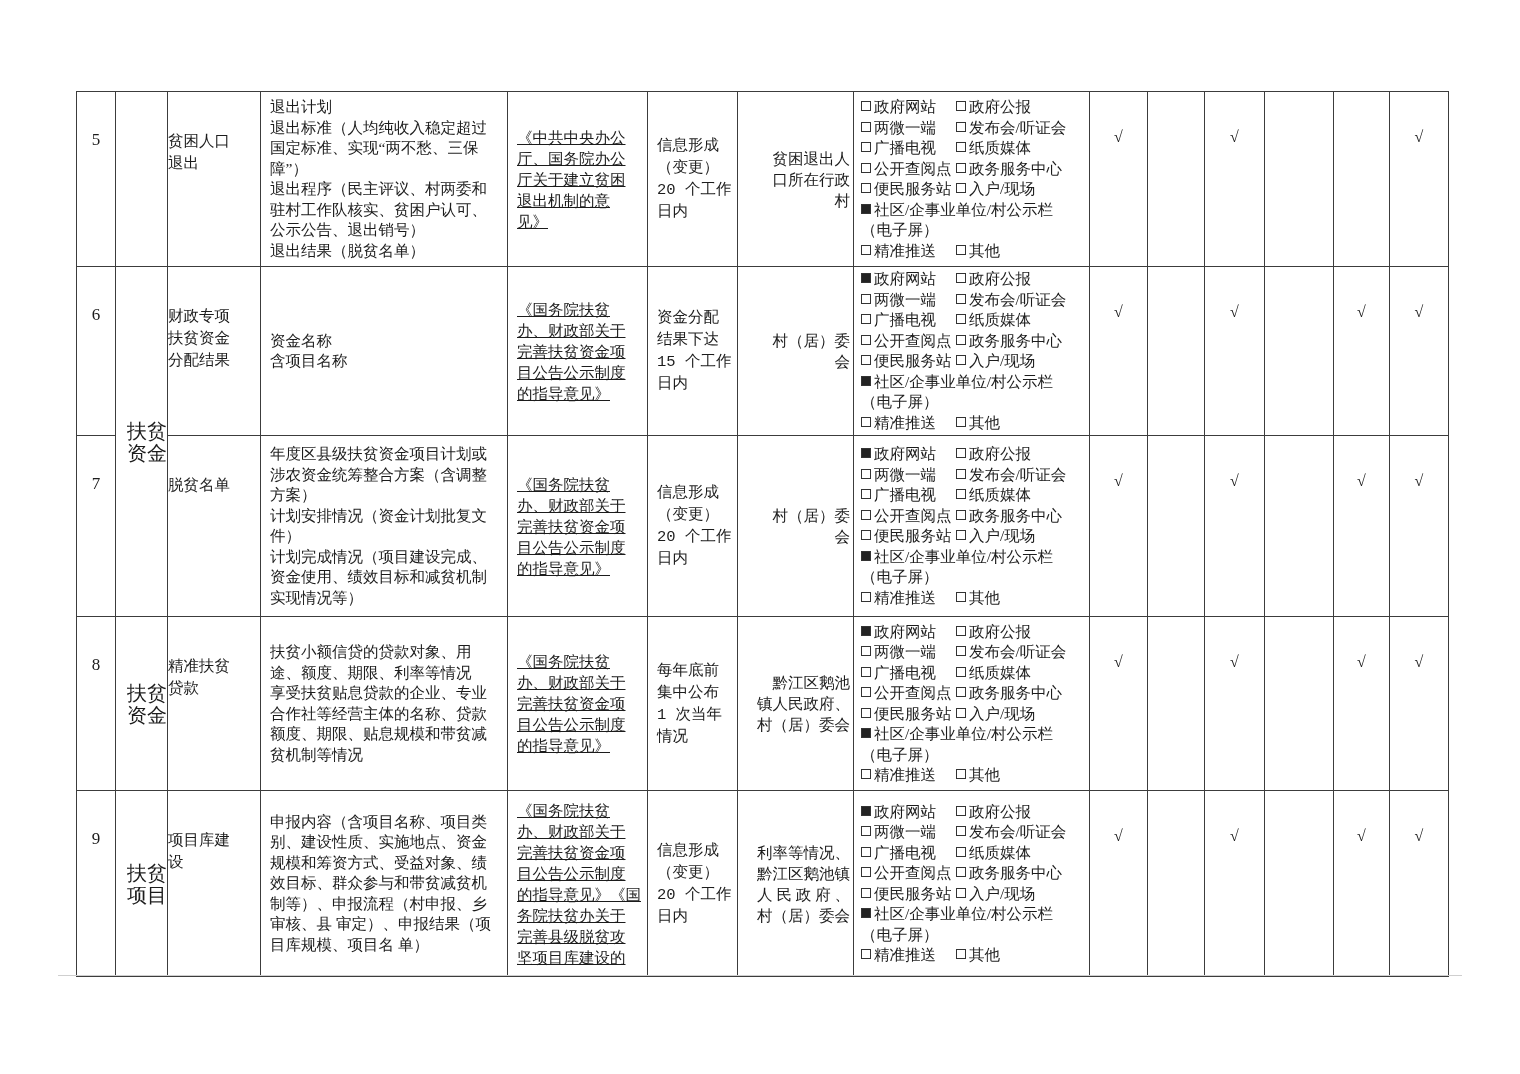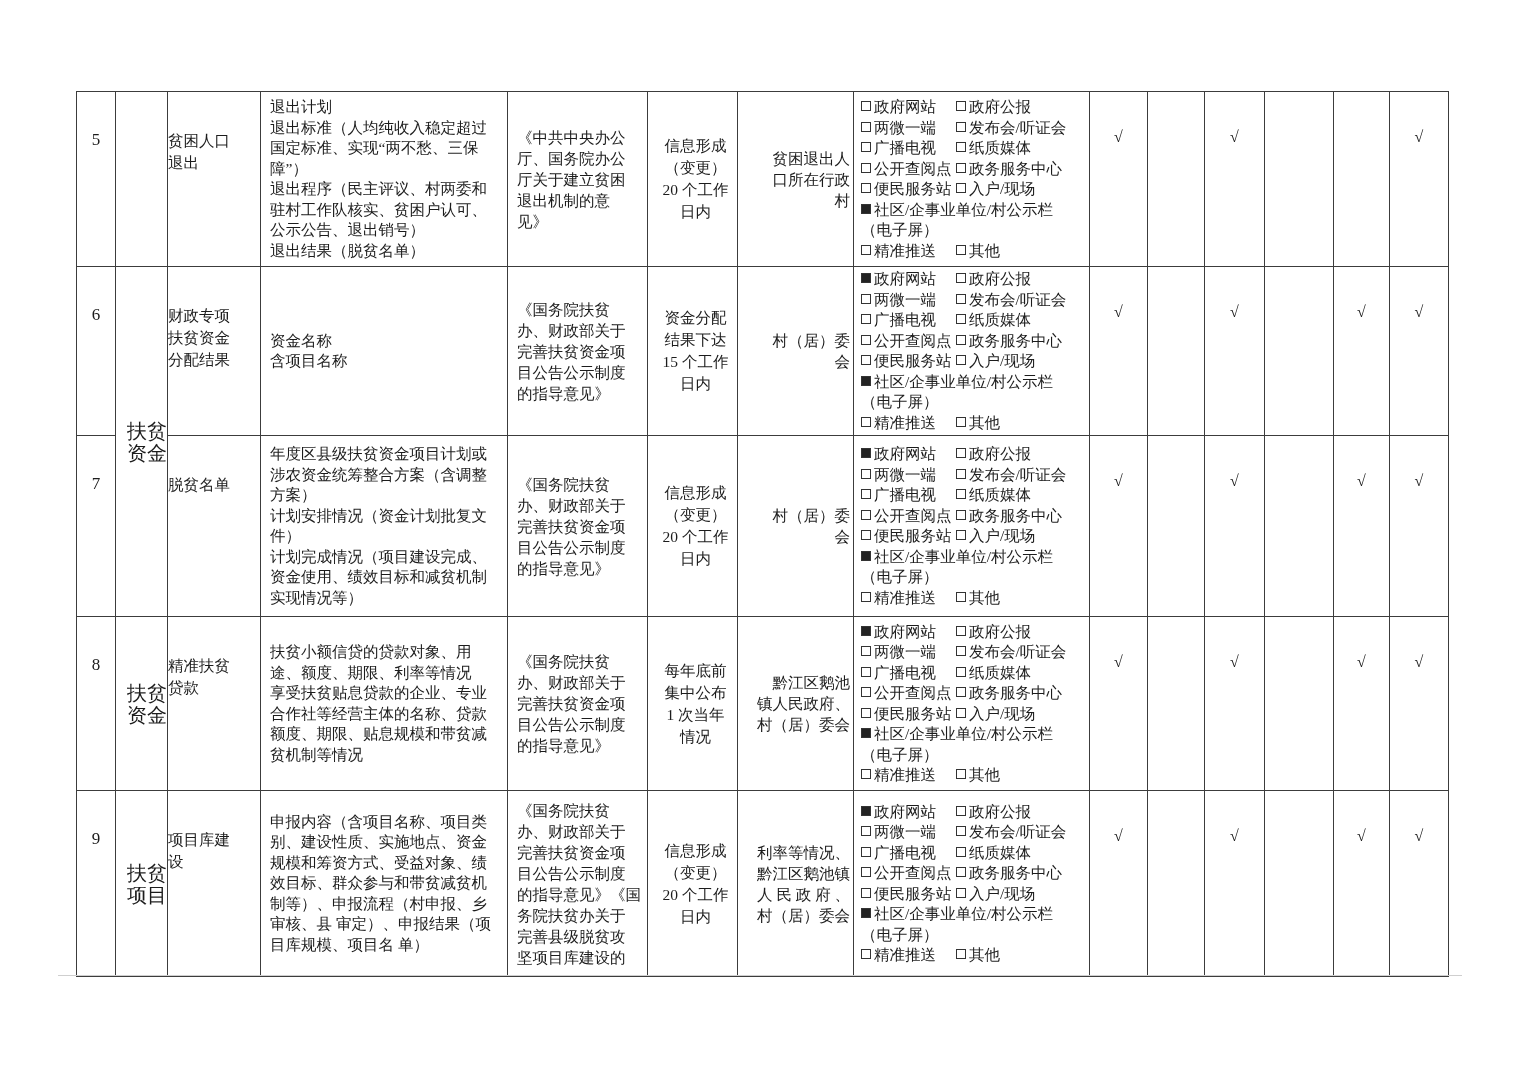--- a/index.html
+++ b/index.html
@@ -9,22 +9,22 @@
     font-family:"Liberation Serif","DejaVu Serif",serif;color:#1c1c1c;
     -webkit-font-smoothing:antialiased;
   }
   .sheet{position:absolute;left:76px;top:91px;}
   table{border-collapse:collapse;table-layout:fixed;width:1372px;}
   td{border:1px solid #3c3c3c;padding:0;overflow:hidden;vertical-align:middle;}
   .c-no{text-align:center;vertical-align:top;padding-top:38px;font-size:17px;}
   .c-cat{text-align:right;font-size:20px;line-height:22px;white-space:pre-line;}
   .c-item{text-align:left;vertical-align:top;padding-top:38px;font-size:15.5px;line-height:22px;white-space:pre-line;}
   .c-content{font-size:15.5px;line-height:20.5px;padding:4px 6px 4px 9px;white-space:pre-line;text-align:left;font-family:Liberation Serif, serif;}
-  .c-legal{font-size:15.5px;line-height:21px;padding:2px 4px 2px 9px;white-space:pre-line;text-align:left;}
-  .c-timing{font-size:15.5px;line-height:22px;padding:2px 3px 2px 9px;white-space:pre-line;text-align:center;}
+  .c-legal{font-size:15.5px;line-height:21px;padding:2px 4px 2px 9px;white-space:pre-line;text-align:left;text-decoration:underline;}
+  .c-timing{font-size:15.5px;line-height:22px;padding:2px 3px 2px 9px;white-space:pre-line;text-align:left;font-family:Liberation Mono, monospace;}
   .c-scope{font-size:15.5px;line-height:21px;padding:2px 3px 2px 8px;white-space:pre-line;text-align:right;}
   .c-methods{font-size:15.5px;line-height:20.5px;padding:2px 9px 2px 7px;text-align:left;}
   .c-check{text-align:center;vertical-align:top;padding-top:36px;font-size:16px;}
   .m-line{white-space:nowrap;}
   .m-item{display:inline-block;}
   .m-first{width:95px;}
   .box{
     display:inline-block;width:8px;height:8px;border:1px solid #333;
     margin-right:3px;position:relative;top:-1px;background:#fff;
   }

